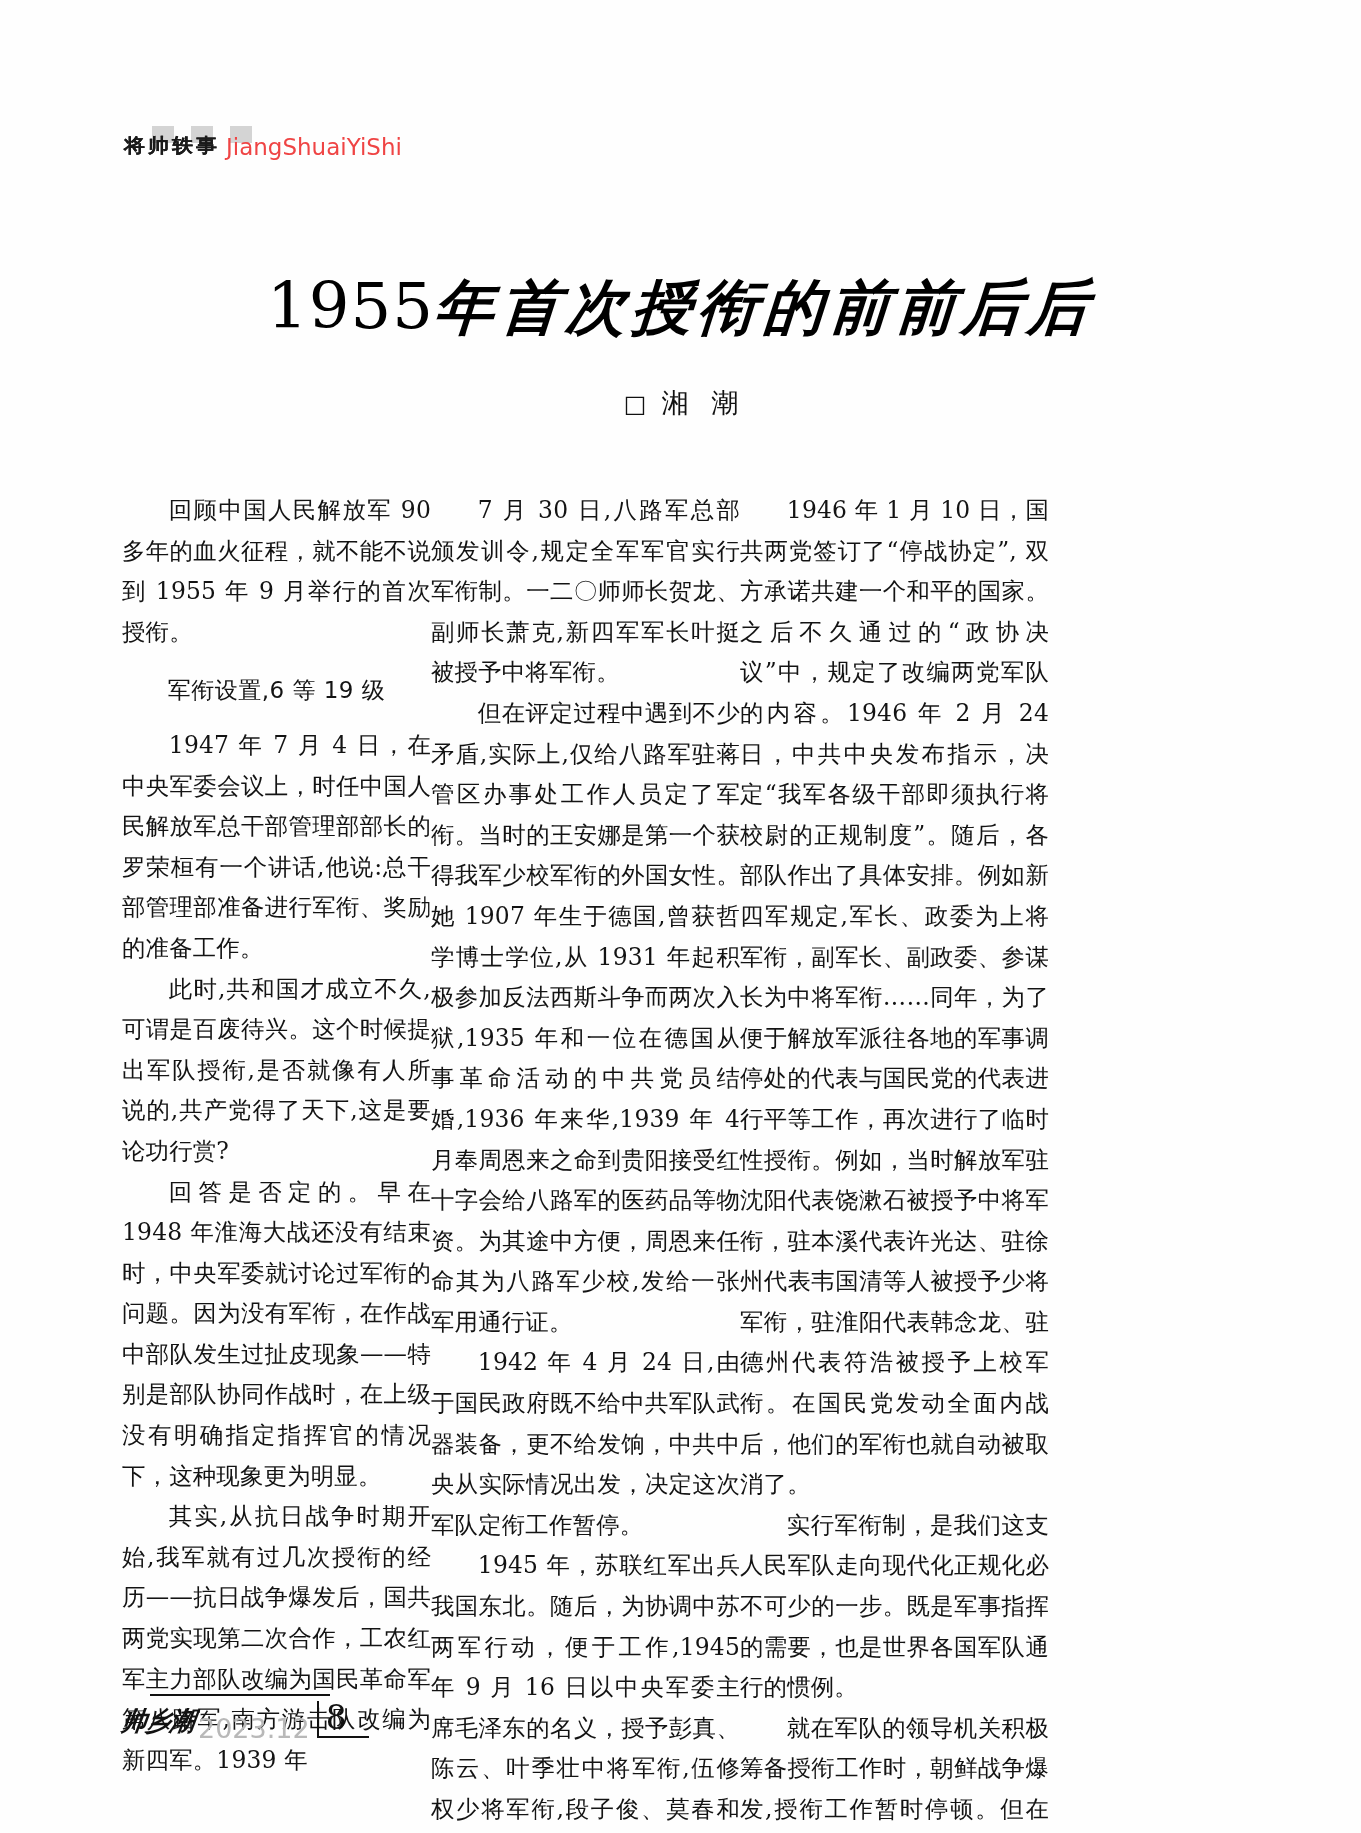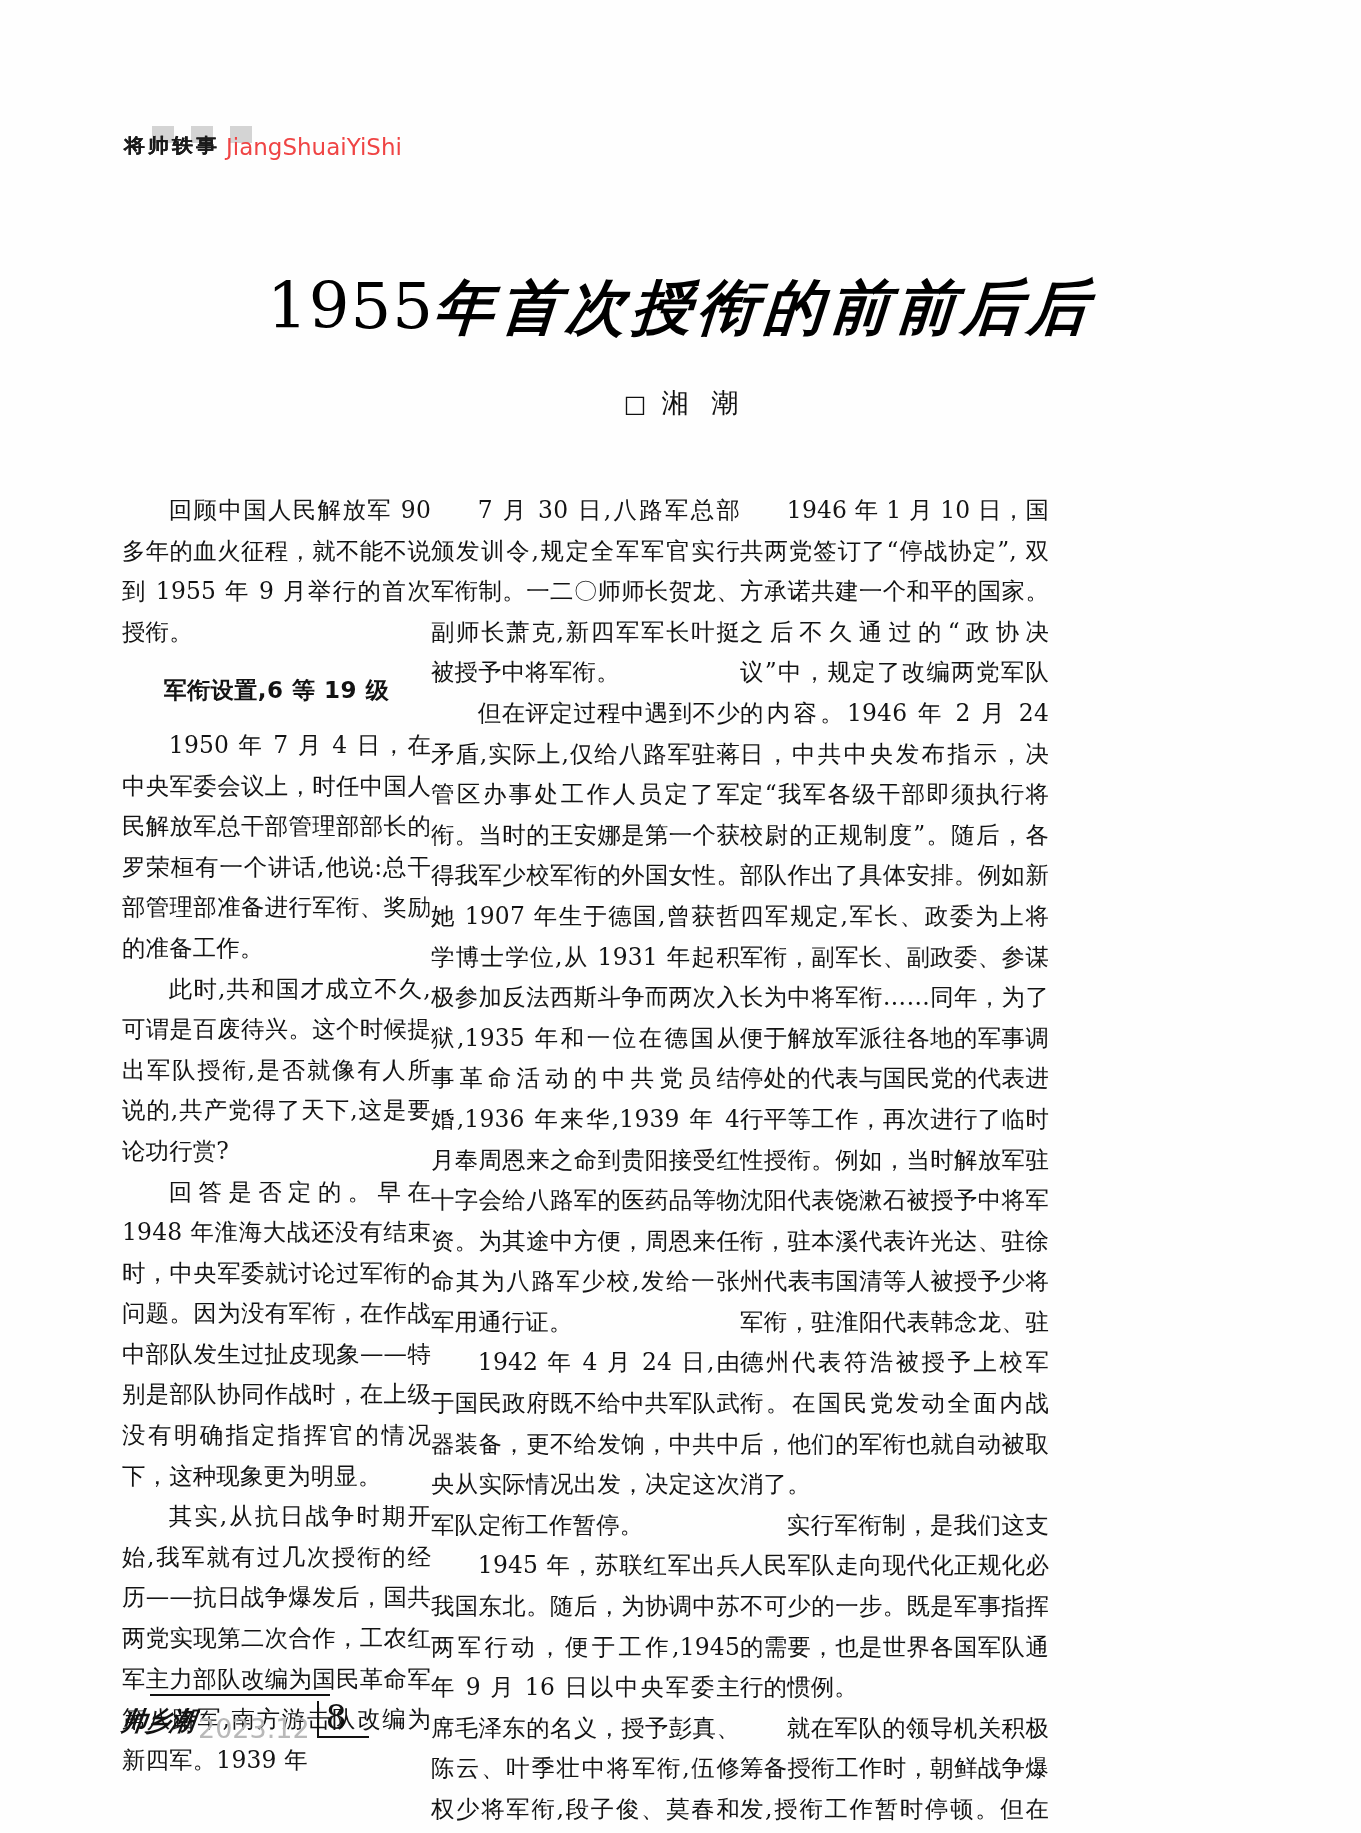--- a/index.html
+++ b/index.html
@@ -140,21 +140,21 @@
     color: #131313;
     text-align: justify;
     text-justify: inter-ideograph;
     margin: 0;
     letter-spacing: 0.2px;
   }
   .para { text-indent: 2em; }
 
   .subhead {
     font-family: "DejaVu Sans", "Liberation Sans", sans-serif;
-    font-weight: bold;
+    font-weight: normal;
     font-size: 23px;
     text-align: center;
     text-indent: 0;
     margin: 18px 0 14px 0;
     letter-spacing: 0.5px;
   }
 
   
   .footer {
     position: absolute;
@@ -227,21 +227,21 @@
 
   <div class="byline">
     <span class="box">□</span><span>湘 潮</span>
   </div>
 
   <div class="cols">
 
     <div class="col">
       <p class="para">回顾中国人民解放军 90 多年的血火征程，就不能不说到 1955 年 9 月举行的首次授衔。</p>
       <div class="subhead">军衔设置,6 等 19 级</div>
-      <p class="para">1950 年 7 月 4 日，在中央军委会议上，时任中国人民解放军总干部管理部部长的罗荣桓有一个讲话,他说:总干部管理部准备进行军衔、奖励的准备工作。</p>
+      <p class="para">1947 年 7 月 4 日，在中央军委会议上，时任中国人民解放军总干部管理部部长的罗荣桓有一个讲话,他说:总干部管理部准备进行军衔、奖励的准备工作。</p>
       <p class="para">此时,共和国才成立不久,可谓是百废待兴。这个时候提出军队授衔,是否就像有人所说的,共产党得了天下,这是要论功行赏?</p>
       <p class="para">回答是否定的。早在 1948 年淮海大战还没有结束时，中央军委就讨论过军衔的问题。因为没有军衔，在作战中部队发生过扯皮现象——特别是部队协同作战时，在上级没有明确指定指挥官的情况下，这种现象更为明显。</p>
       <p class="para">其实,从抗日战争时期开始,我军就有过几次授衔的经历——抗日战争爆发后，国共两党实现第二次合作，工农红军主力部队改编为国民革命军第八路军,南方游击队改编为新四军。1939 年</p>
     </div>
 
     <div class="col">
       <p class="para">7 月 30 日,八路军总部颁发训令,规定全军军官实行军衔制。一二〇师师长贺龙、副师长萧克,新四军军长叶挺被授予中将军衔。</p>
       <p class="para">但在评定过程中遇到不少矛盾,实际上,仅给八路军驻蒋管区办事处工作人员定了军衔。当时的王安娜是第一个获得我军少校军衔的外国女性。她 1907 年生于德国,曾获哲学博士学位,从 1931 年起积极参加反法西斯斗争而两次入狱,1935 年和一位在德国从事革命活动的中共党员结婚,1936 年来华,1939 年 4 月奉周恩来之命到贵阳接受红十字会给八路军的医药品等物资。为其途中方便，周恩来任命其为八路军少校,发给一张军用通行证。</p>
       <p class="para">1942 年 4 月 24 日,由于国民政府既不给中共军队武器装备，更不给发饷，中共中央从实际情况出发，决定这次军队定衔工作暂停。</p>
       <p class="para">1945 年，苏联红军出兵我国东北。随后，为协调中苏两军行动，便于工作,1945 年 9 月 16 日以中央军委主席毛泽东的名义，授予彭真、陈云、叶季壮中将军衔,伍修权少将军衔,段子俊、莫春和上校军衔,并用中、俄两种文字写了任命书。这是一次临时性的授衔。</p>

